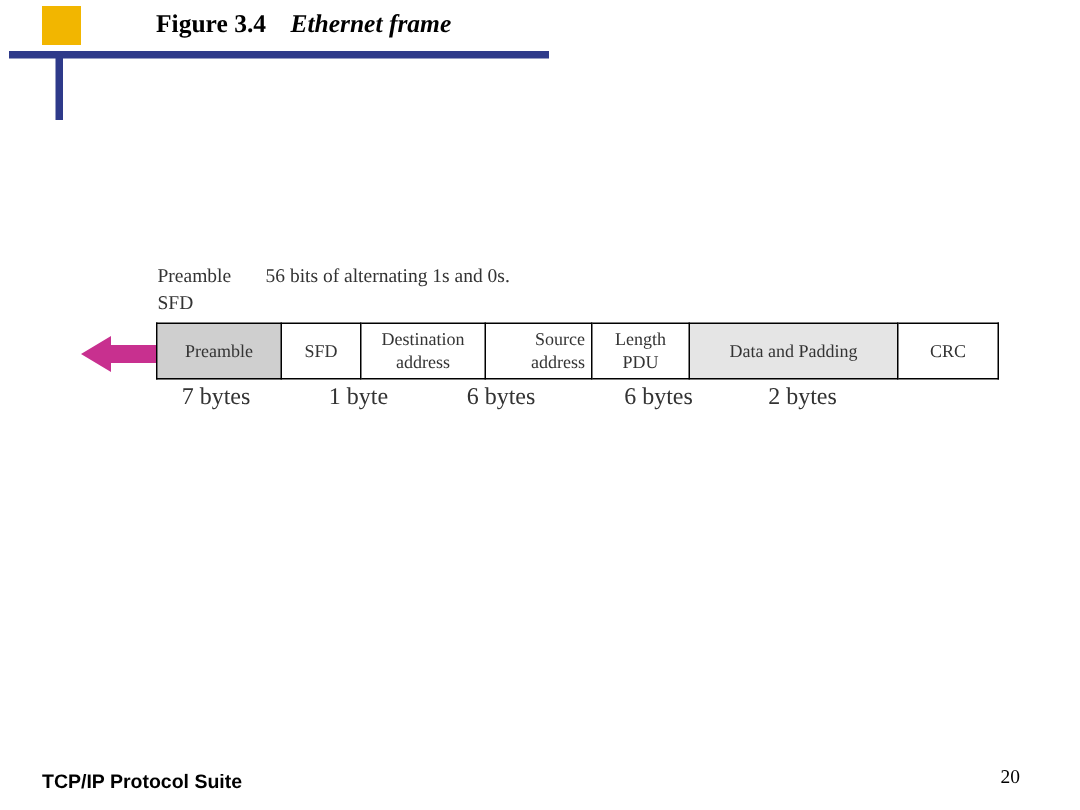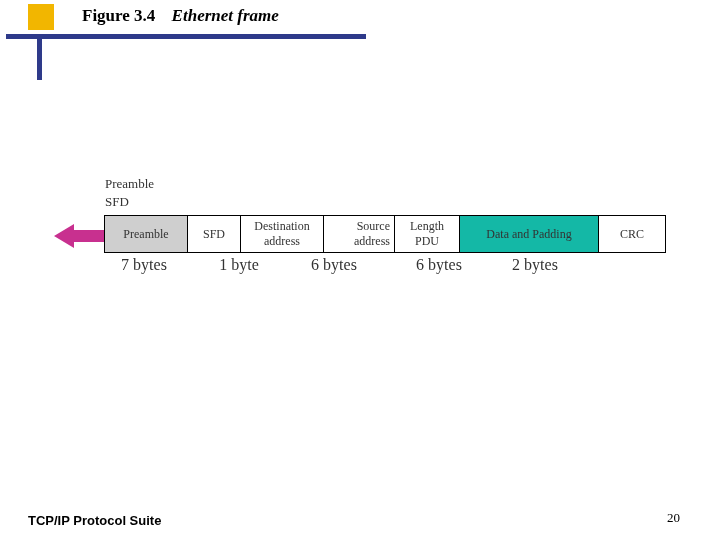--- a/index.html
+++ b/index.html
@@ -35,21 +35,21 @@
     position: absolute;
     left: 37px;
     top: 34px;
     width: 5px;
     height: 46px;
     background: #2e3a8a;
   }
 
   .figure-title {
     position: absolute;
-    left: 82px;
+    left: 104px;
     top: 6px;
     font-size: 17px;
     font-weight: bold;
     color: #000;
   }
   .figure-title .caption {
     font-style: italic;
     font-weight: bold;
     margin-left: 12px;
   }
@@ -91,21 +91,21 @@
     color: #333;
     height: 36px;
     padding: 0 4px;
     background: #fff;
   }
   .frame .preamble { background: #cfcfcf; width: 74px; }
   .frame .sfd     { width: 44px; }
   .frame .dst     { width: 74px; }
   .frame .src     { width: 62px; text-align: right; }
   .frame .len     { width: 56px; margin-left: 28px; }
-  .frame .data    { background: #14b8a6; width: 130px; }
+  .frame .data    { background: #e5e5e5; width: 130px; }
   .frame .crc     { width: 58px; }
 
   
   .bytes {
     position: absolute;
     left: 104px;
     top: 256px;
     font-family: Georgia, serif;
     font-size: 16px;
     color: #333;
@@ -146,20 +146,21 @@
 <div class="decor-vbar"></div>
 
 <div class="figure-title">
   <span>Figure 3.4</span>
   <span class="caption">Ethernet frame</span>
 </div>
 
 <div class="defs">
   <div class="row">
     <span class="term">Preamble</span>
+    <span class="desc">56 bits of alternating 1s and 0s.</span>
   </div>
   <div class="row">
     <span class="term">SFD</span>
   </div>
 </div>
 
 <svg class="arrow" width="52" height="28">
   <polygon points="0,14 20,2 20,8 50,8 50,20 20,20 20,26" fill="#c8308f"></polygon>
 </svg>
 

